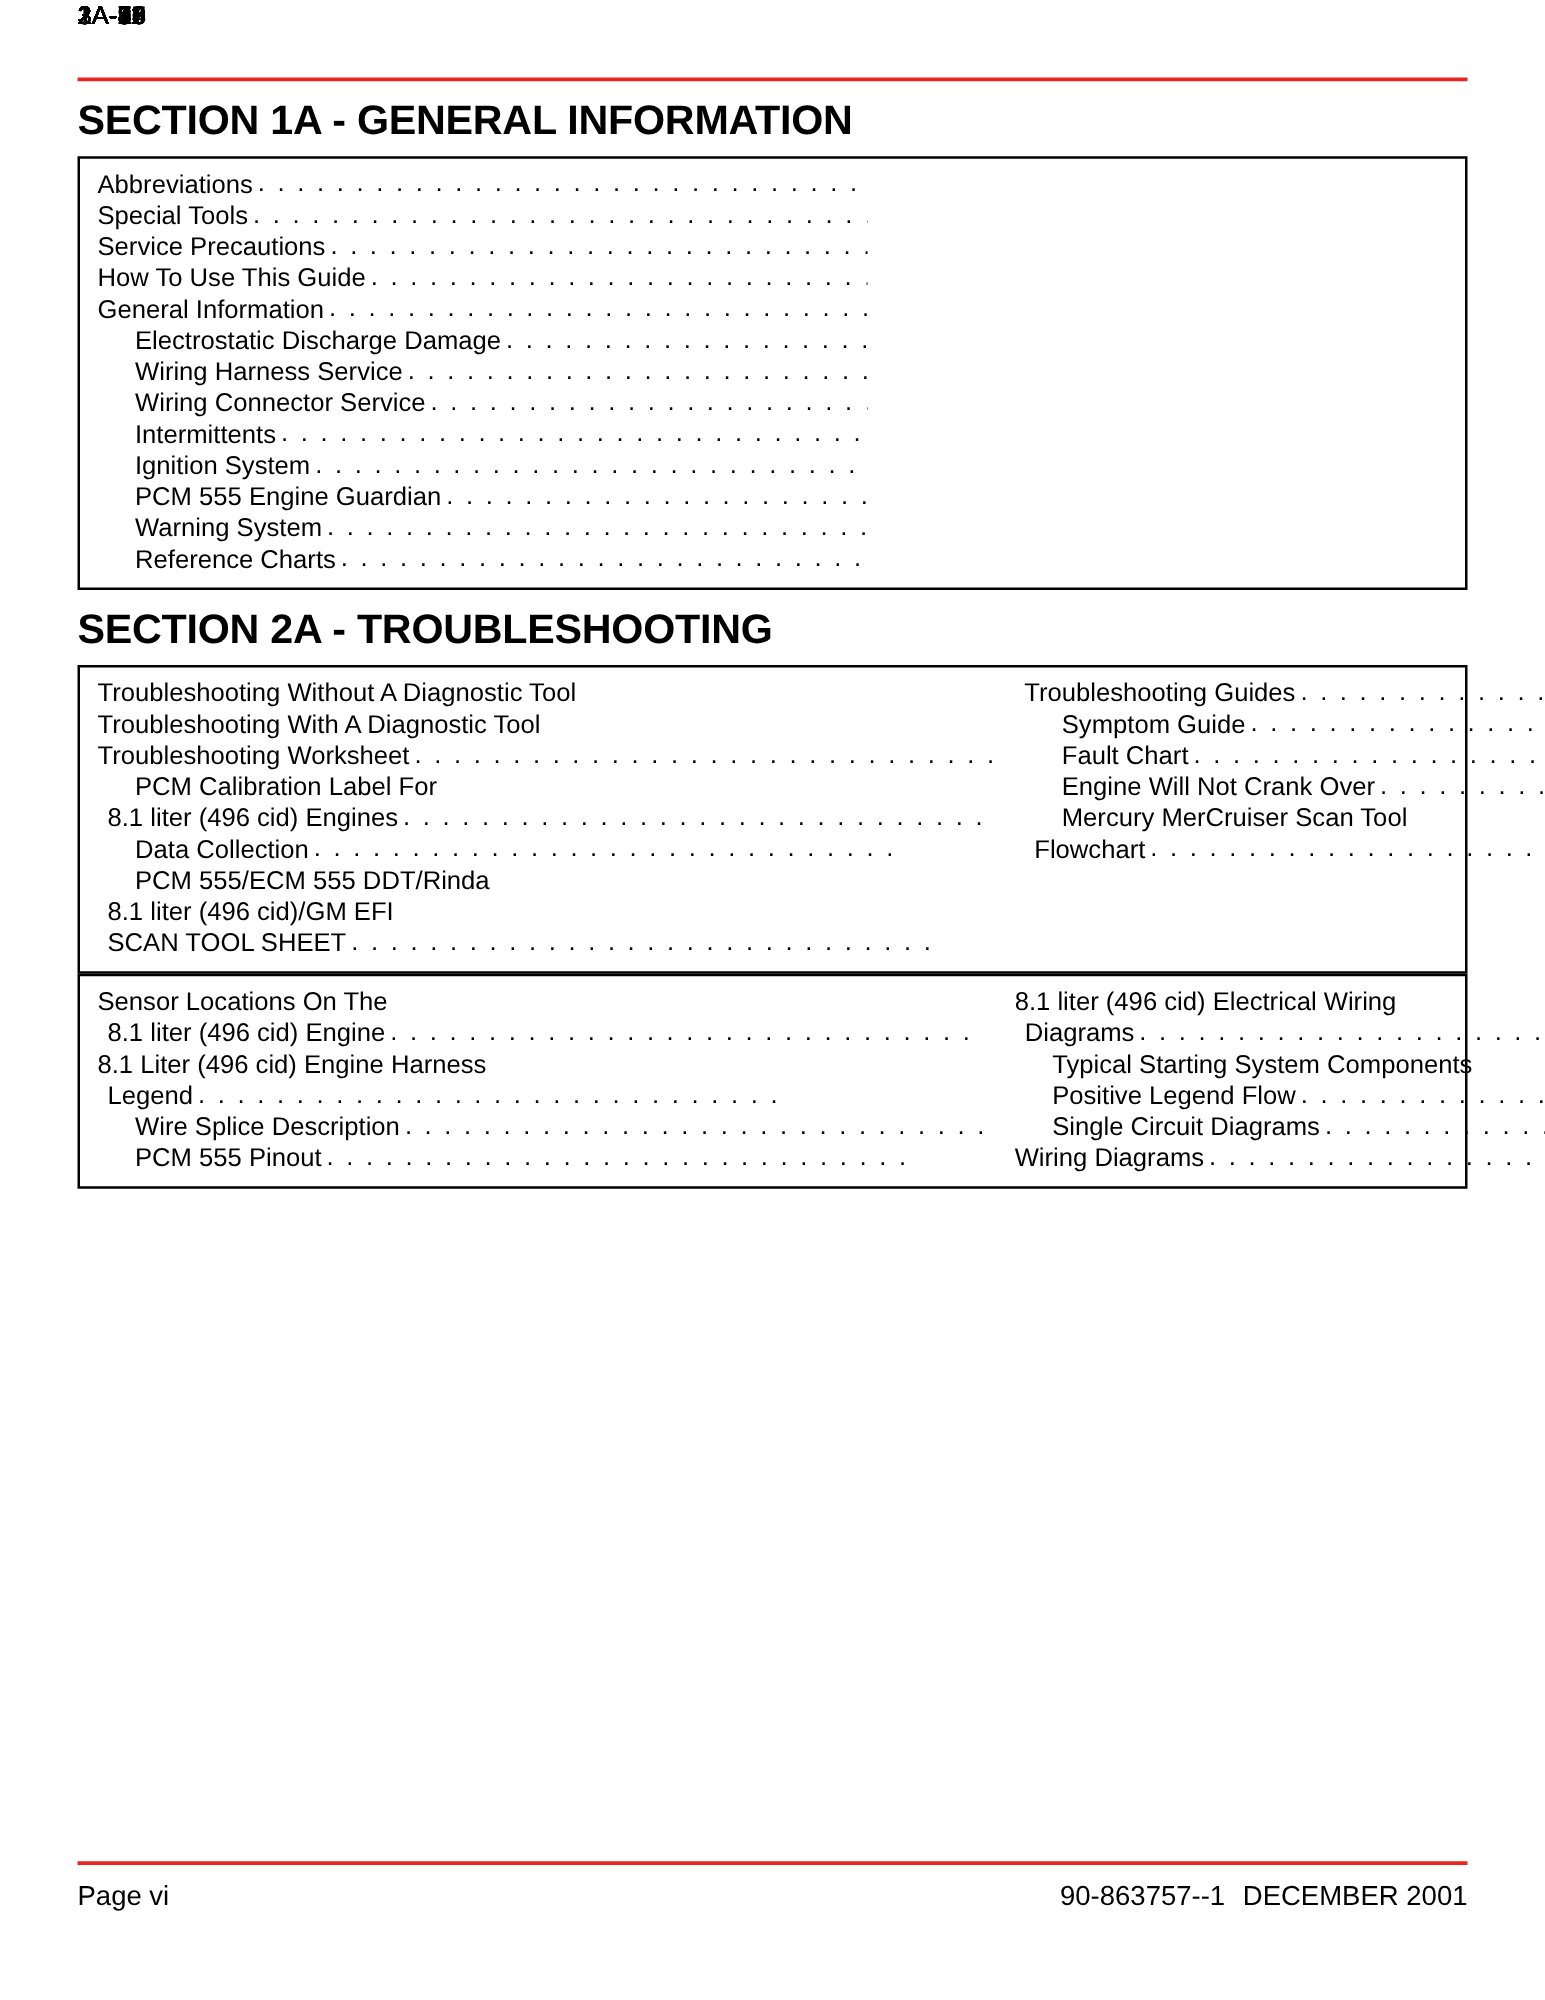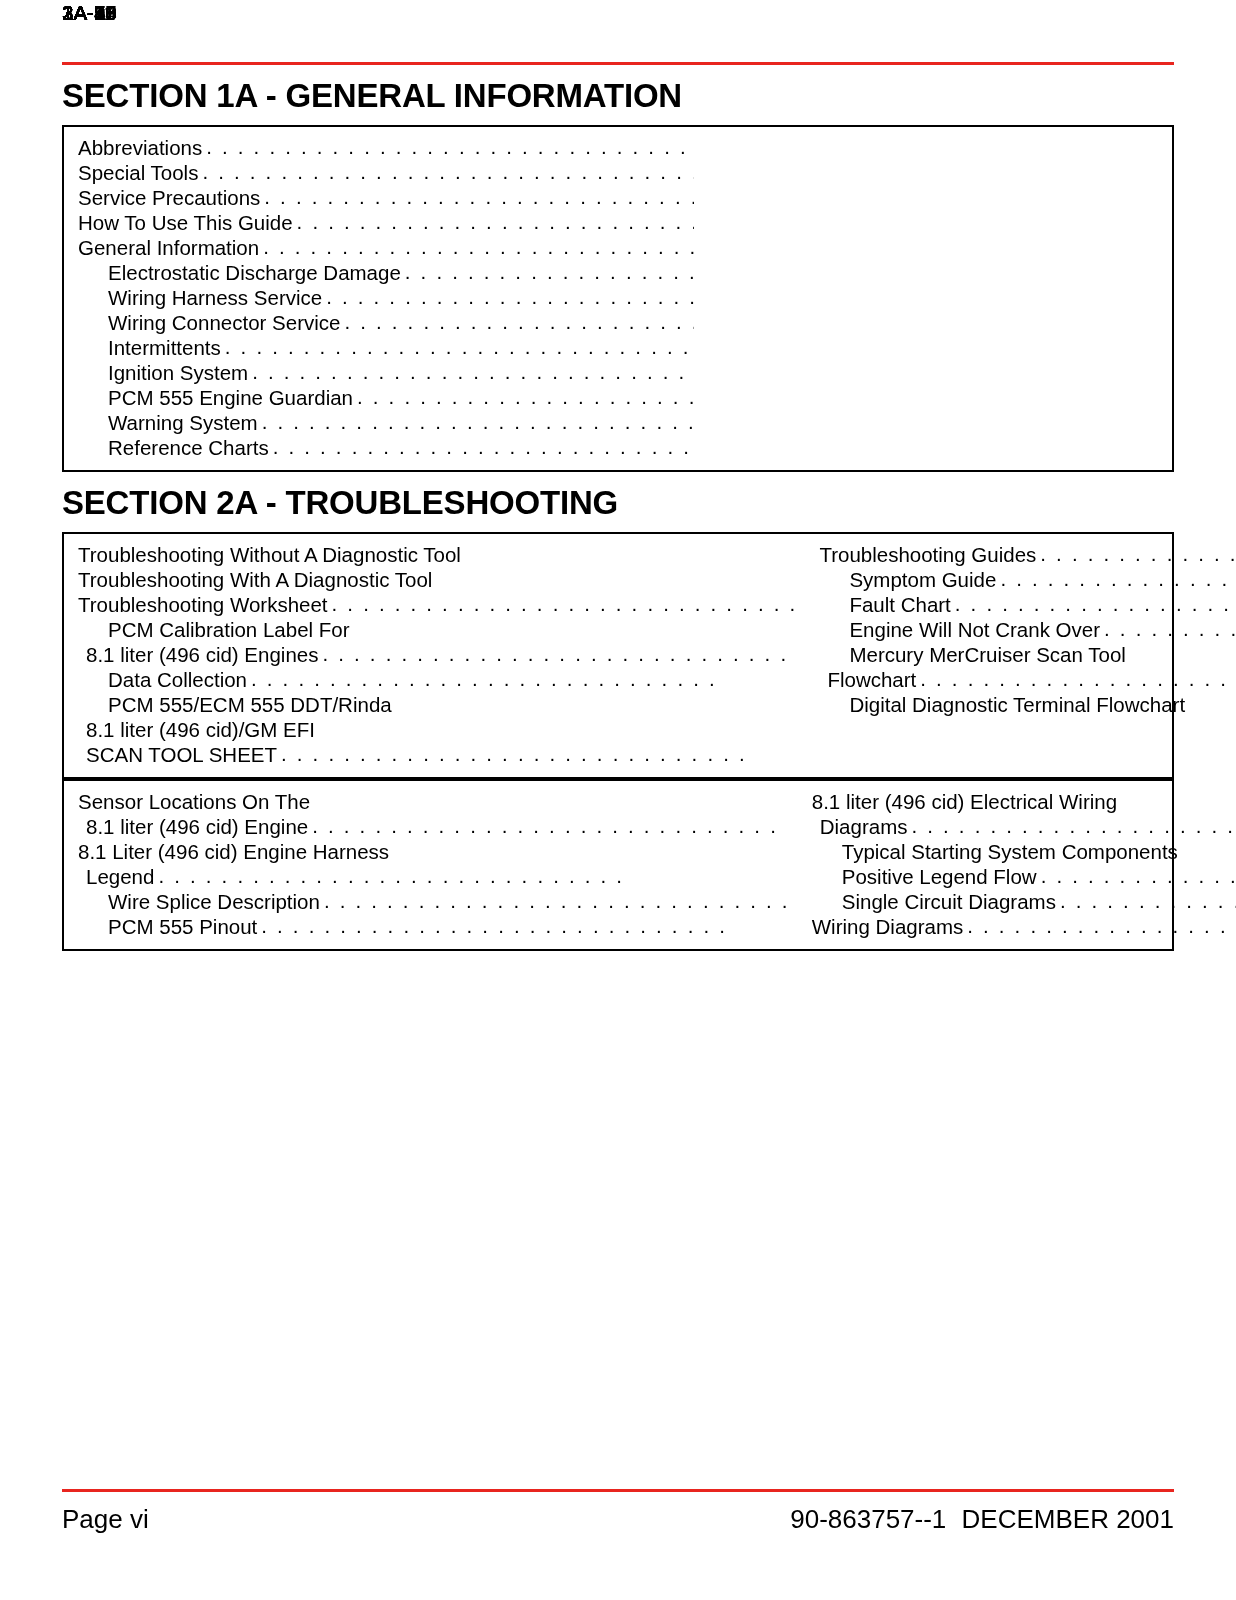--- a/index.html
+++ b/index.html
@@ -100,21 +100,21 @@
   }
   .footer-rule {
     height: 3px;
     background: #e8251f;
     width: 1112px;
   }
   .footer {
     display: flex;
     justify-content: space-between;
     align-items: flex-end;
-    font-size: 26px;
+    font-size: 22px;
     padding-top: 12px;
   }
   .footer .right span { margin-left: 8px; }
   .nowrap { white-space: nowrap; }
 </style>
 </head>
 <body>
 
 <div class="page">
 
@@ -266,21 +266,20 @@
           <span class="label">Mercury MerCruiser Scan Tool</span>
           <span class="dots">.</span>
           <span class="page"></span>
         </div>
         <div class="entry cont">
           <span class="label">Flowchart</span>
           <span class="dots">. . . . . . . . . . . . . . . . . . . . . . . . . . . . . .</span>
           <span class="page">2A-16</span>
         </div>
         <div class="entry nodots indent-1">
-          <span class="label">Digital Diagnostic Terminal Flowchart</span>
           <span class="dots">.</span>
           <span class="page">2A-17</span>
         </div>
       </div>
     </div>
   </div>
 
   <div class="toc-box sec3">
     <div class="cols">
       <div class="col left">

